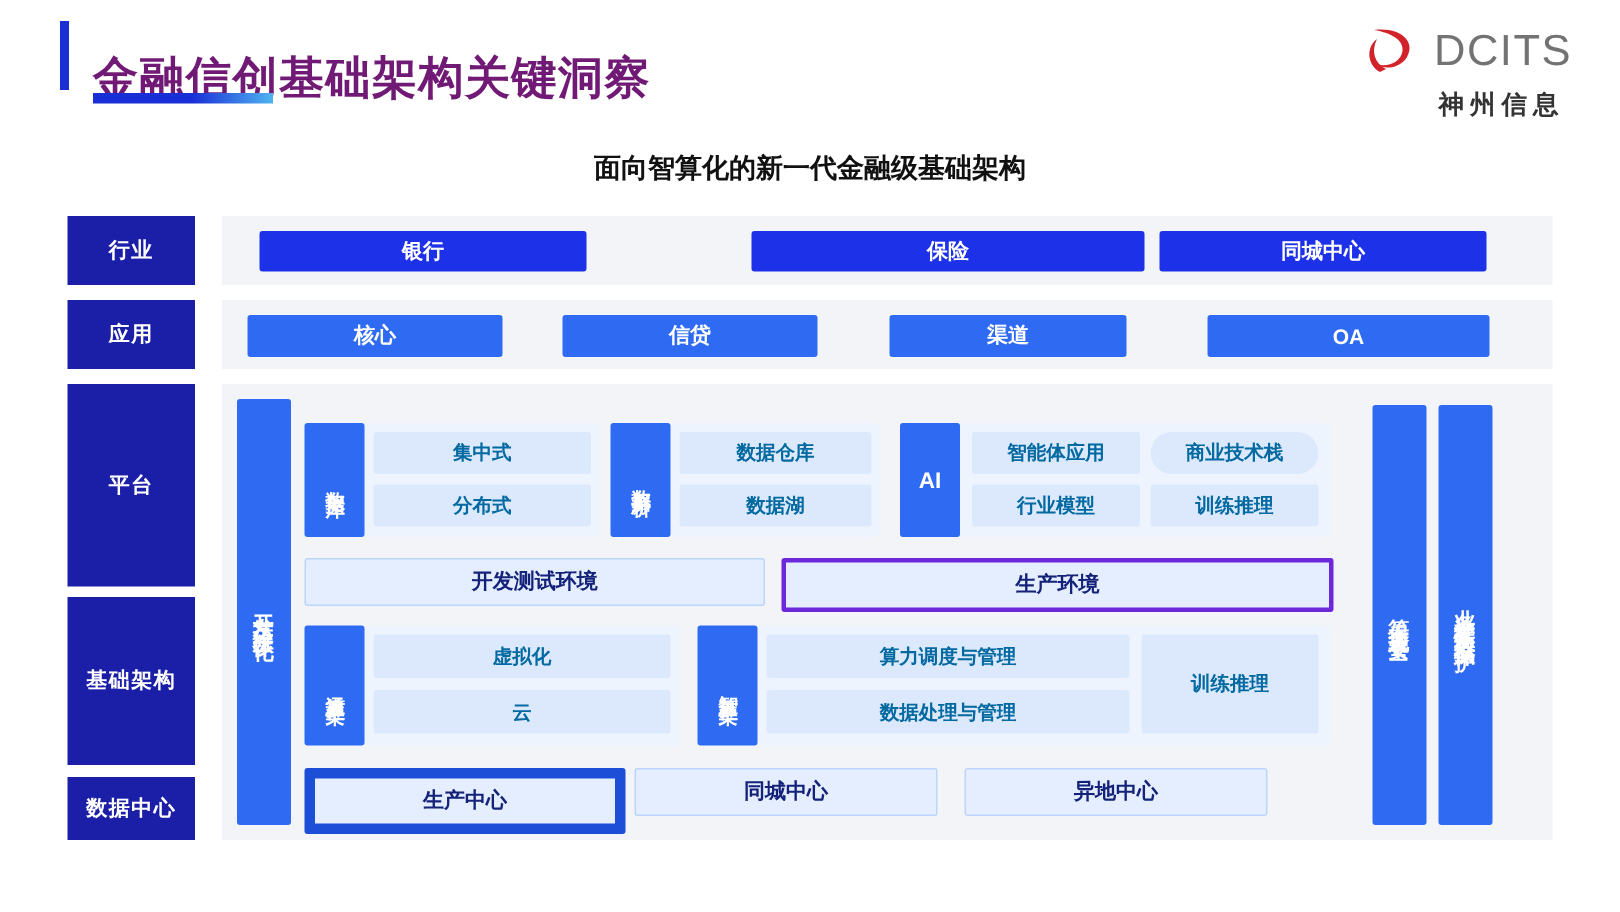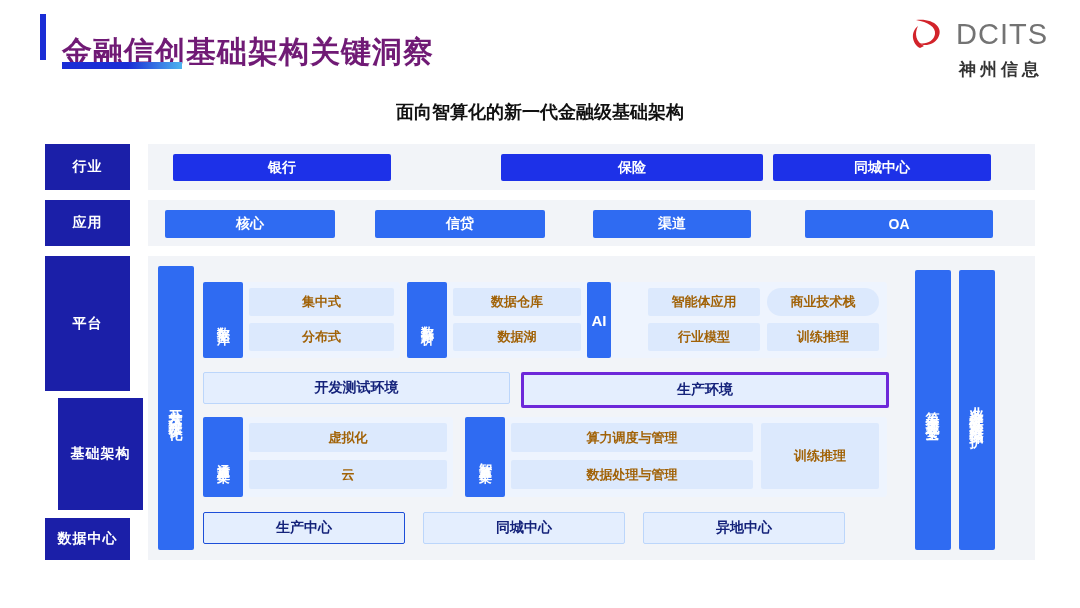--- a/index.html
+++ b/index.html
@@ -33,21 +33,21 @@
   
   .diagram{position:absolute;left:45px;top:140px;width:990px;height:430px;}
 
   .lbl{position:absolute;background:#1b1fa8;color:#fff;font-weight:bold;
        display:flex;align-items:center;justify-content:center;font-size:14px;letter-spacing:1px;}
 
   .band{position:absolute;background:#f2f4f8;}
 
   .blue-strong{background:#1d31e8;color:#fff;}
   .blue-mid{background:#2f6bf2;color:#fff;}
-  .blue-light{background:#dce9fd;color:#a16207;}
+  .blue-light{background:#dce9fd;color:#0369a1;}
   .blue-chip{background:#e4eefe;color:#14227a;}
 
   .box{position:absolute;display:flex;align-items:center;justify-content:center;
        font-size:14px;font-weight:bold;border-radius:2px;}
   .box.sm{font-size:13px;}
 
   .vert{writing-mode:vertical-rl;text-orientation:upright;letter-spacing:3px;}
   .group{position:absolute;background:#eef4fe;border-radius:3px;}
 </style>
 </head>
@@ -71,21 +71,21 @@
   </div>
 </div>
 
 <div class="subtitle">面向智算化的新一代金融级基础架构</div>
 
 <div class="diagram">
 
   <div class="lbl" style="left:0;top:4px;width:85px;height:46px;">行业</div>
   <div class="lbl" style="left:0;top:60px;width:85px;height:46px;">应用</div>
   <div class="lbl" style="left:0;top:116px;width:85px;height:135px;">平台</div>
-  <div class="lbl" style="left:13px;top:258px;width:85px;height:112px;">基础架构</div>
+  <div class="lbl" style="left:0;top:258px;width:85px;height:112px;">基础架构</div>
   <div class="lbl" style="left:0;top:378px;width:85px;height:42px;">数据中心</div>
 
   <div class="band" style="left:103px;top:4px;width:887px;height:46px;"></div>
   <div class="box blue-strong" style="left:128px;top:14px;width:218px;height:27px;">银行</div>
   <div class="box blue-strong" style="left:428px;top:14px;width:262px;height:27px;margin-left:28px;">保险</div>
   <div class="box blue-strong" style="left:728px;top:14px;width:218px;height:27px;">同城中心</div>
 
   <div class="band" style="left:103px;top:60px;width:887px;height:46px;"></div>
   <div class="box blue-mid" style="left:120px;top:70px;width:170px;height:28px;">核心</div>
   <div class="box blue-mid" style="left:330px;top:70px;width:170px;height:28px;">信贷</div>
@@ -103,40 +103,40 @@
   <div class="box blue-mid" style="left:158px;top:142px;width:40px;height:76px;font-size:13px;writing-mode:vertical-rl;text-orientation:upright;letter-spacing:2px;">数据库</div>
   <div class="box blue-light sm" style="left:204px;top:148px;width:145px;height:28px;">集中式</div>
   <div class="box blue-light sm" style="left:204px;top:183px;width:145px;height:28px;">分布式</div>
 
   <div class="group" style="left:362px;top:142px;width:180px;height:76px;"></div>
   <div class="box blue-mid" style="left:362px;top:142px;width:40px;height:76px;font-size:13px;writing-mode:vertical-rl;text-orientation:upright;letter-spacing:2px;">数据分析</div>
   <div class="box blue-light sm" style="left:408px;top:148px;width:128px;height:28px;">数据仓库</div>
   <div class="box blue-light sm" style="left:408px;top:183px;width:128px;height:28px;">数据湖</div>
 
   <div class="group" style="left:557px;top:142px;width:285px;height:76px;"></div>
-  <div class="box blue-mid" style="left:542px;top:142px;width:24px;height:76px;font-size:15px;">AI</div>
+  <div class="box blue-mid" style="left:555px;top:142px;width:40px;height:76px;font-size:15px;">AI</div>
   <div class="box blue-light sm" style="left:603px;top:148px;width:112px;height:28px;">智能体应用</div>
   <div class="box blue-light sm" style="left:722px;top:148px;width:112px;height:28px;border-radius:14px;">商业技术栈</div>
   <div class="box blue-light sm" style="left:603px;top:183px;width:112px;height:28px;">行业模型</div>
   <div class="box blue-light sm" style="left:722px;top:183px;width:112px;height:28px;">训练推理</div>
 
   <div class="box blue-chip" style="left:158px;top:232px;width:305px;height:30px;border:1px solid #bcd6fb;">开发测试环境</div>
   <div class="box blue-chip" style="left:476px;top:232px;width:362px;height:30px;border:3px solid #6d28d9;">生产环境</div>
 
   <div class="group" style="left:158px;top:277px;width:250px;height:80px;"></div>
   <div class="box blue-mid" style="left:158px;top:277px;width:40px;height:80px;font-size:13px;writing-mode:vertical-rl;text-orientation:upright;letter-spacing:2px;">通算框架</div>
   <div class="box blue-light sm" style="left:204px;top:283px;width:198px;height:29px;">虚拟化</div>
   <div class="box blue-light sm" style="left:204px;top:320px;width:198px;height:29px;">云</div>
 
   <div class="group" style="left:420px;top:277px;width:422px;height:80px;"></div>
   <div class="box blue-mid" style="left:420px;top:277px;width:40px;height:80px;font-size:13px;writing-mode:vertical-rl;text-orientation:upright;letter-spacing:2px;">智算框架</div>
   <div class="box blue-light sm" style="left:466px;top:283px;width:242px;height:29px;">算力调度与管理</div>
   <div class="box blue-light sm" style="left:466px;top:320px;width:242px;height:29px;">数据处理与管理</div>
   <div class="box blue-light sm" style="left:716px;top:283px;width:118px;height:66px;line-height:1.3;text-align:left;">训练推理</div>
 
-  <div class="box blue-chip" style="left:158px;top:372px;width:200px;height:30px;border:1px solid #1d4ed8;">生产中心</div>
+  <div class="box blue-chip" style="left:158px;top:372px;width:200px;height:30px;border:7px solid #1d4ed8;">生产中心</div>
   <div class="box blue-chip" style="left:378px;top:372px;width:200px;height:30px;border:1px solid #bcd6fb;">同城中心</div>
   <div class="box blue-chip" style="left:598px;top:372px;width:200px;height:30px;border:1px solid #bcd6fb;">异地中心</div>
 </div>
 
 <div class="corner-deco">
   
 </div>
 
 </body></html>

